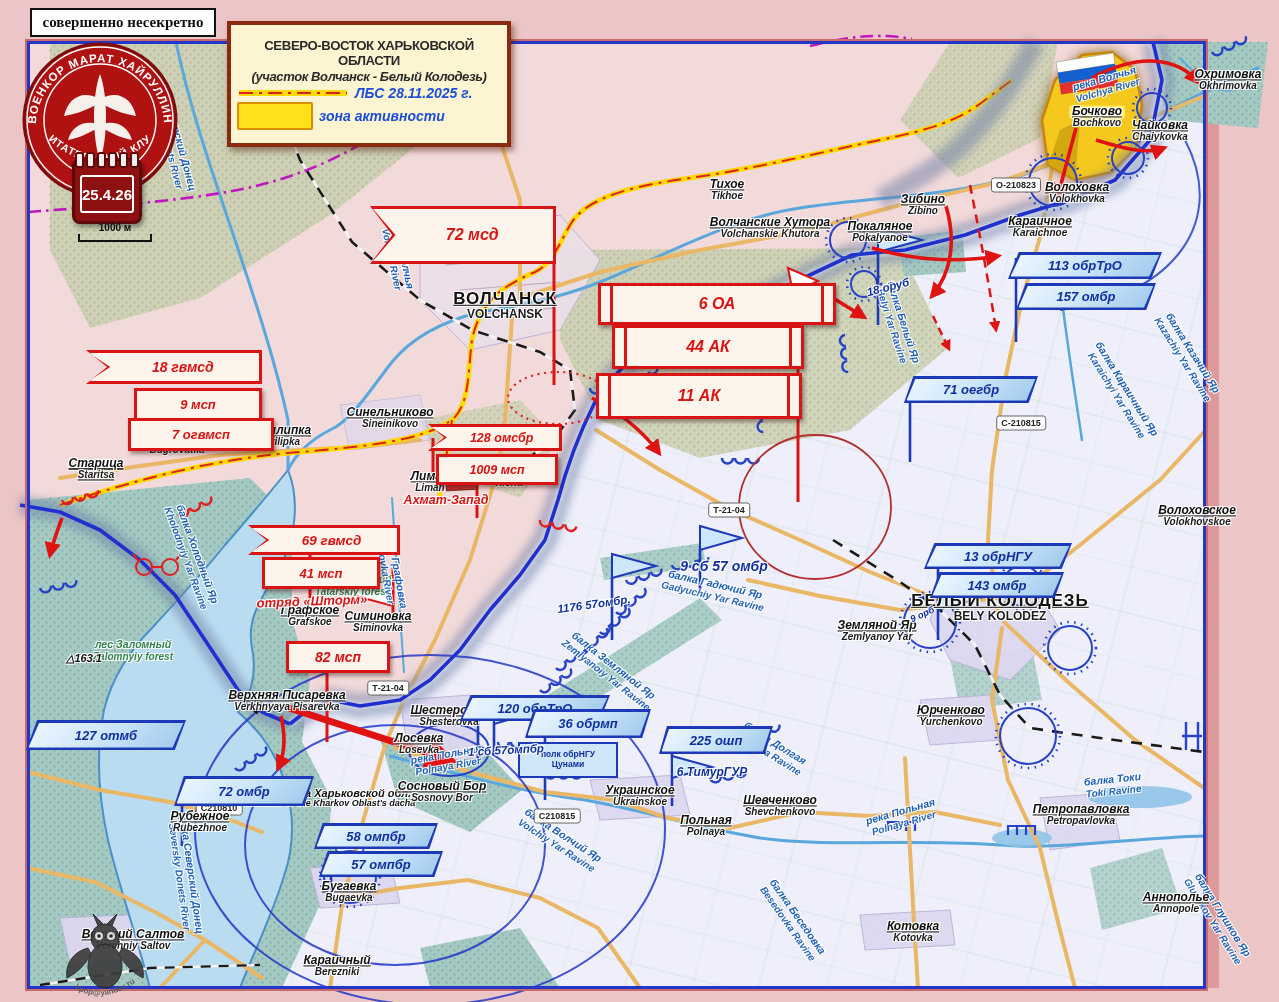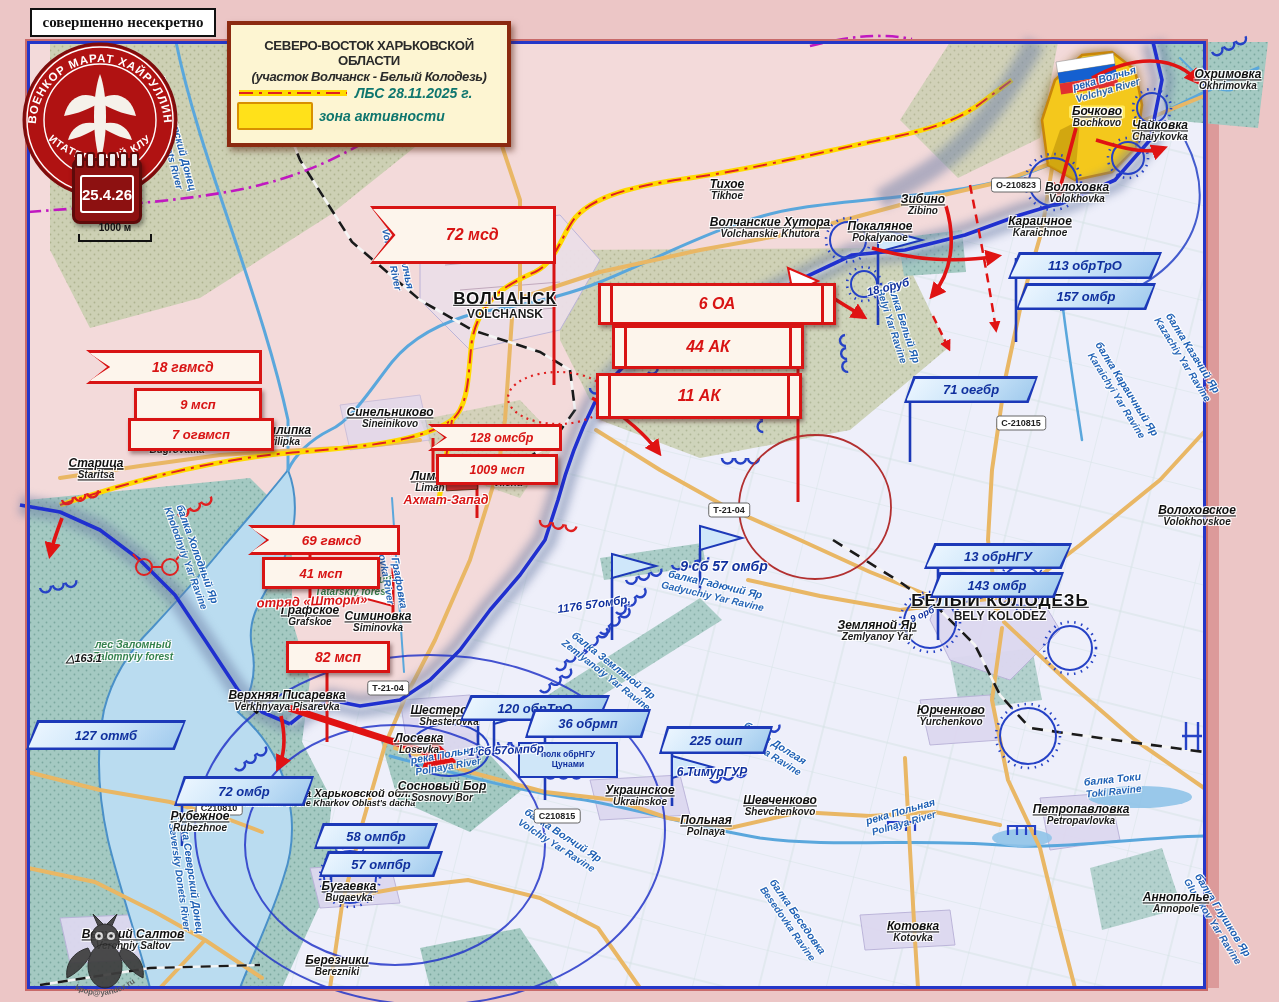--- a/index.html
+++ b/index.html
@@ -45,21 +45,21 @@
     font-weight:bold;font-size:8.5px;line-height:1.15;z-index:40;display:flex;flex-direction:column;justify-content:center;}
   #stamp{position:absolute;left:30px;top:8px;width:182px;height:25px;background:#fff;border:2px solid #111;
     display:flex;align-items:center;justify-content:center;font-family:"Liberation Serif",serif;
     font-weight:bold;font-size:15px;color:#111;z-index:60;}
   #title-box{position:absolute;left:227px;top:21px;width:264px;height:114px;background:#fdf5d2;
     border:4px solid #8c2a10;box-shadow:3px 4px 6px rgba(80,30,10,.5);z-index:60;
     display:flex;flex-direction:column;justify-content:center;padding:2px 6px;gap:1px;}
   #title-box .t1{font-size:13.2px;font-weight:bold;color:#2a2a2a;text-align:center;letter-spacing:-0.4px;}
   #title-box .t2{font-size:13px;font-weight:bold;font-style:italic;color:#2a2a2a;text-align:center;letter-spacing:-0.4px;}
   #title-box .row{display:flex;align-items:center;gap:6px;justify-content:flex-start;}
-  #title-box .t3{font-size:14px;font-weight:bold;font-style:italic;color:#0f766e;}
+  #title-box .t3{font-size:14px;font-weight:bold;font-style:italic;color:#1d4ed8;}
   .zone-swatch{display:inline-block;width:72px;height:24px;background:#ffe11a;border:2px solid #d89000;border-radius:2px;}
   #calendar{position:absolute;left:72px;top:158px;width:64px;height:60px;background:#8d1111;border:3px solid #5e0a0a;
     border-radius:8px;z-index:60;box-shadow:2px 3px 5px rgba(0,0,0,.4);text-align:center;}
   #calendar .rings{position:absolute;left:0;right:0;top:-9px;display:flex;justify-content:center;gap:2px;}
   #calendar .rings span{width:5px;height:12px;border:2px solid #5e0a0a;background:#eee;border-radius:3px;display:inline-block;}
   #calendar .date{position:absolute;left:5px;right:5px;top:14px;bottom:8px;border:2px solid #fff;border-radius:3px;
     color:#fff;font-weight:bold;font-size:15px;display:flex;align-items:center;justify-content:center;}
   #scalebar{position:absolute;left:78px;top:222px;z-index:60;text-align:center;color:#111;font-weight:bold;font-size:10px;}
   #scalebar .bar{width:70px;height:6px;border-left:2px solid #111;border-right:2px solid #111;border-bottom:2px solid #111;margin-top:1px;}
   #logo{position:absolute;left:20px;top:40px;width:160px;height:160px;z-index:59;}
@@ -473,21 +473,21 @@
       </div>
       <div class="settlement halo" style="left: 349px; top: 892px;">
         <span class="ru">Бугаевка</span>
         <span class="en">Bugaevka</span>
       </div>
       <div class="settlement halo" style="left: 133px; top: 940px;">
         <span class="ru">Верхний Салтов</span>
         <span class="en">Verchniy  Saltov</span>
       </div>
       <div class="settlement halo" style="left: 337px; top: 966px;">
-        <span class="ru">Березники</span>
+        <span class="ru">Караичный</span>
         <span class="en">Berezniki</span>
       </div>
       <div class="settlement halo" style="left: 640px; top: 796px;">
         <span class="ru">Украинское</span>
         <span class="en">Ukrainskoe</span>
       </div>
       <div class="settlement halo" style="left: 706px; top: 826px;">
         <span class="ru">Польная</span>
         <span class="en">Polnaya</span>
       </div>

